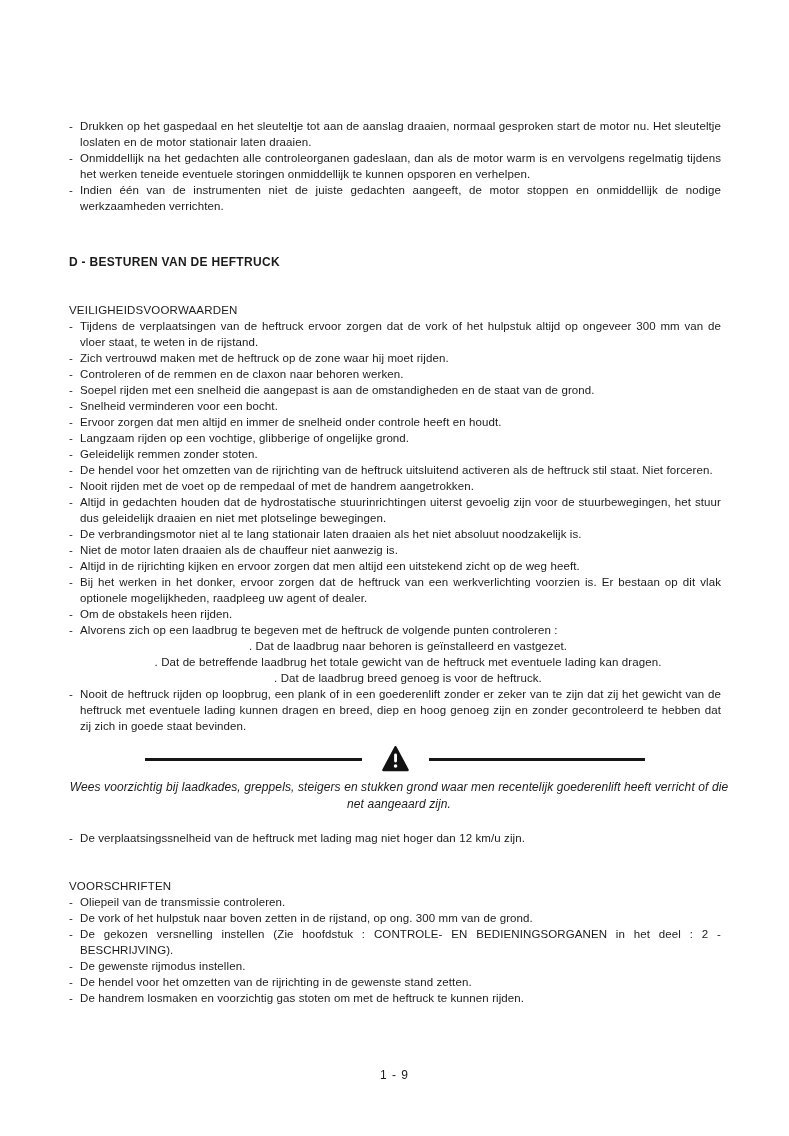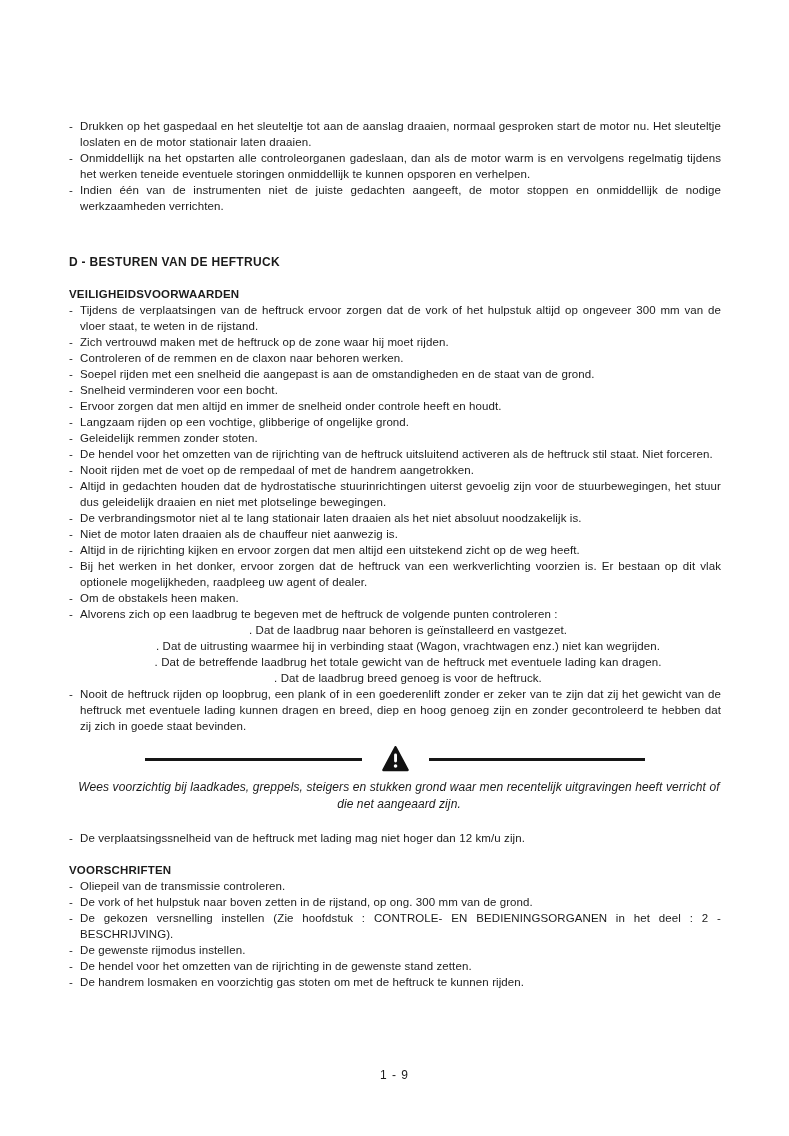--- a/index.html
+++ b/index.html
@@ -37,23 +37,23 @@
     margin-left:26px;
     text-align:center;
   }
   .section-heading {
     margin-top:40px;
     font-size:12px;
     font-weight:bold;
     letter-spacing:0.3px;
   }
   .sub-heading {
-    margin-top:16px;
+    margin-top:32px;
     font-size:11.5px;
-    font-weight:bold;
+    font-weight:normal;
     letter-spacing:0.2px;
   }
   .warning-divider {
     margin:12px auto 0 auto;
     width:500px;
     display:flex;
     align-items:center;
     gap:20px;
   }
   .divider-line {
@@ -90,21 +90,21 @@
 <div class="page">
   <div class="content">
 
     <div class="intro-list">
       <div class="bullet">
         <span class="marker">-</span>
         <span>Drukken op het gaspedaal en het sleuteltje tot aan de aanslag draaien, normaal gesproken start de motor nu. Het sleuteltje loslaten en de motor stationair laten draaien.</span>
       </div>
       <div class="bullet">
         <span class="marker">-</span>
-        <span>Onmiddellijk na het opstarten alle controleorganen gadeslaan, dan als de motor warm is en vervolgens regelmatig tijdens het werken teneide eventuele storingen onmiddellijk te kunnen opsporen en verhelpen.</span>
+        <span>Onmiddellijk na het gedachten alle controleorganen gadeslaan, dan als de motor warm is en vervolgens regelmatig tijdens het werken teneide eventuele storingen onmiddellijk te kunnen opsporen en verhelpen.</span>
       </div>
       <div class="bullet">
         <span class="marker">-</span>
         <span>Indien één van de instrumenten niet de juiste gedachten aangeeft, de motor stoppen en onmiddellijk de nodige werkzaamheden verrichten.</span>
       </div>
     </div>
 
     <div class="section-heading">D - BESTUREN VAN DE HEFTRUCK</div>
 
     <div class="sub-heading">VEILIGHEIDSVOORWAARDEN</div>
@@ -164,29 +164,28 @@
       <div class="bullet">
         <span class="marker">-</span>
         <span>Altijd in de rijrichting kijken en ervoor zorgen dat men altijd een uitstekend zicht op de weg heeft.</span>
       </div>
       <div class="bullet">
         <span class="marker">-</span>
         <span>Bij het werken in het donker, ervoor zorgen dat de heftruck van een werkverlichting voorzien is. Er bestaan op dit vlak optionele mogelijkheden, raadpleeg uw agent of dealer.</span>
       </div>
       <div class="bullet">
         <span class="marker">-</span>
-        <span>Om de obstakels heen maken.</span>
+        <span>Om de obstakels heen rijden.</span>
       </div>
       <div class="bullet">
         <span class="marker">-</span>
         <span>Alvorens zich op een laadbrug te begeven met de heftruck de volgende punten controleren :</span>
       </div>
       <div class="sub-list">
         <div class="sub-item">. Dat de laadbrug naar behoren is geïnstalleerd en vastgezet.</div>
-        <div class="sub-item">. Dat de uitrusting waarmee hij in verbinding staat (Wagon, vrachtwagen enz.) niet kan wegrijden.</div>
         <div class="sub-item">. Dat de betreffende laadbrug het totale gewicht van de heftruck met eventuele lading kan dragen.</div>
         <div class="sub-item">. Dat de laadbrug breed genoeg is voor de heftruck.</div>
       </div>
       <div class="bullet">
         <span class="marker">-</span>
         <span>Nooit de heftruck rijden op loopbrug, een plank of in een goederenlift zonder er zeker van te zijn dat zij het gewicht van de heftruck met eventuele lading kunnen dragen en breed, diep en hoog genoeg zijn en zonder gecontroleerd te hebben dat zij zich in goede staat bevinden.</span>
       </div>
     </div>
 
     <div class="warning-divider">
@@ -194,21 +193,21 @@
       <div class="warning-icon-box">
         <svg width="27" height="26" viewBox="0 0 27 26" xmlns="http://www.w3.org/2000/svg">
           <path d="M13.5 1.2 L25.6 24 L1.4 24 Z" fill="#121212" stroke="#121212" stroke-width="2.4" stroke-linejoin="round"></path>
           <rect x="12.1" y="7.5" width="2.9" height="9" rx="1.4" fill="#ffffff"></rect>
           <circle cx="13.55" cy="20" r="1.8" fill="#ffffff"></circle>
         </svg>
       </div>
       <div class="divider-line"></div>
     </div>
 
-    <div class="caution">Wees voorzichtig bij laadkades, greppels, steigers en stukken grond waar men recentelijk uitgravingen heeft verricht of die net aangeaard zijn.</div>
+    <div class="caution">Wees voorzichtig bij laadkades, greppels, steigers en stukken grond waar men recentelijk goederenlift heeft verricht of die net aangeaard zijn.</div>
 
     <div class="bullet speed-note">
       <span class="marker">-</span>
       <span>De verplaatsingssnelheid van de heftruck met lading mag niet hoger dan 12 km/u zijn.</span>
     </div>
 
     <div class="sub-heading">VOORSCHRIFTEN</div>
     <div class="rules-list">
       <div class="bullet">
         <span class="marker">-</span>

